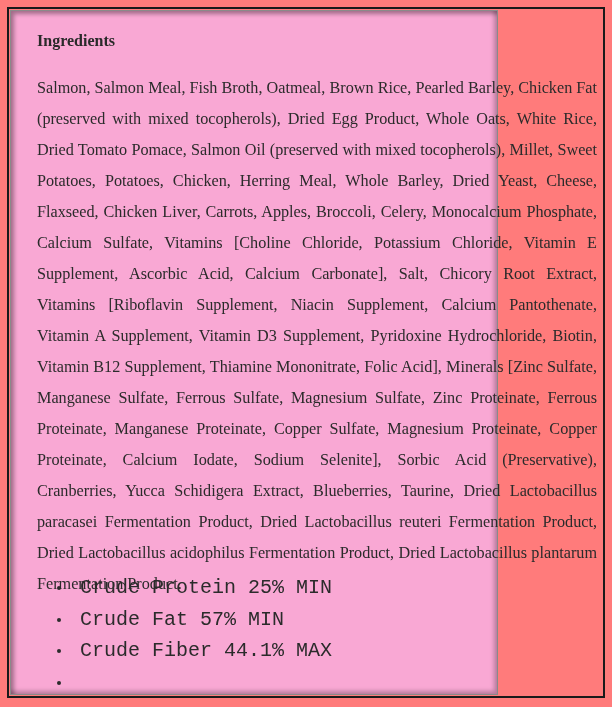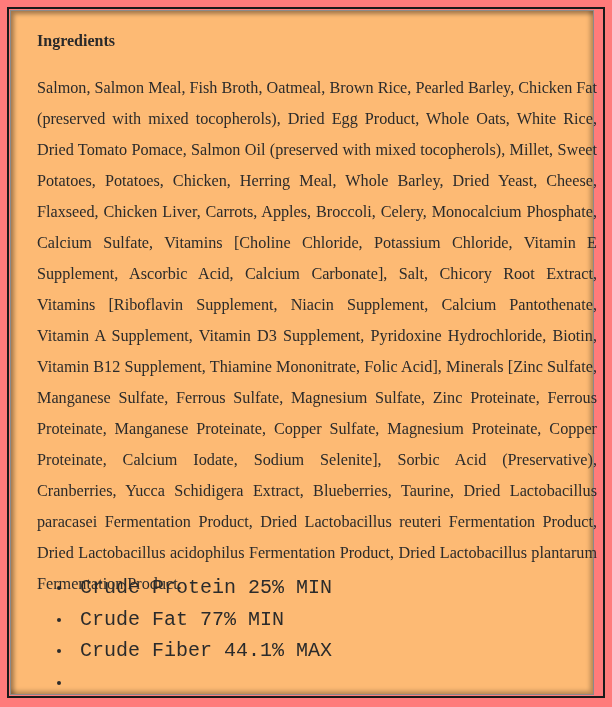--- a/index.html
+++ b/index.html
@@ -20,23 +20,23 @@
       width: 598px;
       height: 691px;
       border: 2px solid #1a1a1a;
       box-sizing: border-box;
       background: #ff7b7b;
     }
     .panel {
       position: absolute;
       left: 10px;
       top: 10px;
-      width: 584px;
+      width: 488px;
       height: 685px;
-      background: #fdba74;
+      background: #f9a8d4;
       box-sizing: border-box;
       border: 1px solid #8a8a8a;
       box-shadow: inset 3px 3px 4px rgba(0,0,0,0.35), inset -3px -3px 4px rgba(0,0,0,0.25);
     }
     .content {
       position: absolute;
       left: 26px;
       top: 18px;
       width: 560px;
       color: #2b2b2b;
@@ -104,21 +104,21 @@
     <h2 class="heading-serif">Ingredients</h2>
     <p class="ingredients-text">Salmon, Salmon Meal, Fish Broth, Oatmeal, Brown Rice, Pearled Barley, Chicken Fat (preserved with mixed tocopherols), Dried Egg Product, Whole Oats, White Rice, Dried Tomato Pomace, Salmon Oil (preserved with mixed tocopherols), Millet, Sweet Potatoes, Potatoes, Chicken, Herring Meal, Whole Barley, Dried Yeast, Cheese, Flaxseed, Chicken Liver, Carrots, Apples, Broccoli, Celery, Monocalcium Phosphate, Calcium Sulfate, Vitamins [Choline Chloride, Potassium Chloride, Vitamin E Supplement, Ascorbic Acid, Calcium Carbonate], Salt, Chicory Root Extract, Vitamins [Riboflavin Supplement, Niacin Supplement, Calcium Pantothenate, Vitamin A Supplement, Vitamin D3 Supplement, Pyridoxine Hydrochloride, Biotin, Vitamin B12 Supplement, Thiamine Mononitrate, Folic Acid], Minerals [Zinc Sulfate, Manganese Sulfate, Ferrous Sulfate, Magnesium Sulfate, Zinc Proteinate, Ferrous Proteinate, Manganese Proteinate, Copper Sulfate, Magnesium Proteinate, Copper Proteinate, Calcium Iodate, Sodium Selenite], Sorbic Acid (Preservative), Cranberries, Yucca Schidigera Extract, Blueberries, Taurine, Dried Lactobacillus paracasei Fermentation Product, Dried Lactobacillus reuteri Fermentation Product, Dried Lactobacillus acidophilus Fermentation Product, Dried Lactobacillus plantarum Fermentation Product.</p>
 
     <ul class="analysis-list">
       <li class="analysis-item">
         <span class="bullet"></span>
         <span>Crude Protein 25% MIN</span>
       </li>
       <li class="analysis-item">
         <span class="bullet"></span>
-        <span>Crude Fat 77% MIN</span>
+        <span>Crude Fat 57% MIN</span>
       </li>
       <li class="analysis-item">
         <span class="bullet"></span>
         <span>Crude Fiber 44.1% MAX</span>
       </li>
       <li class="analysis-item">
         <span class="bullet"></span>
       </li>
     </ul>
   </div>

